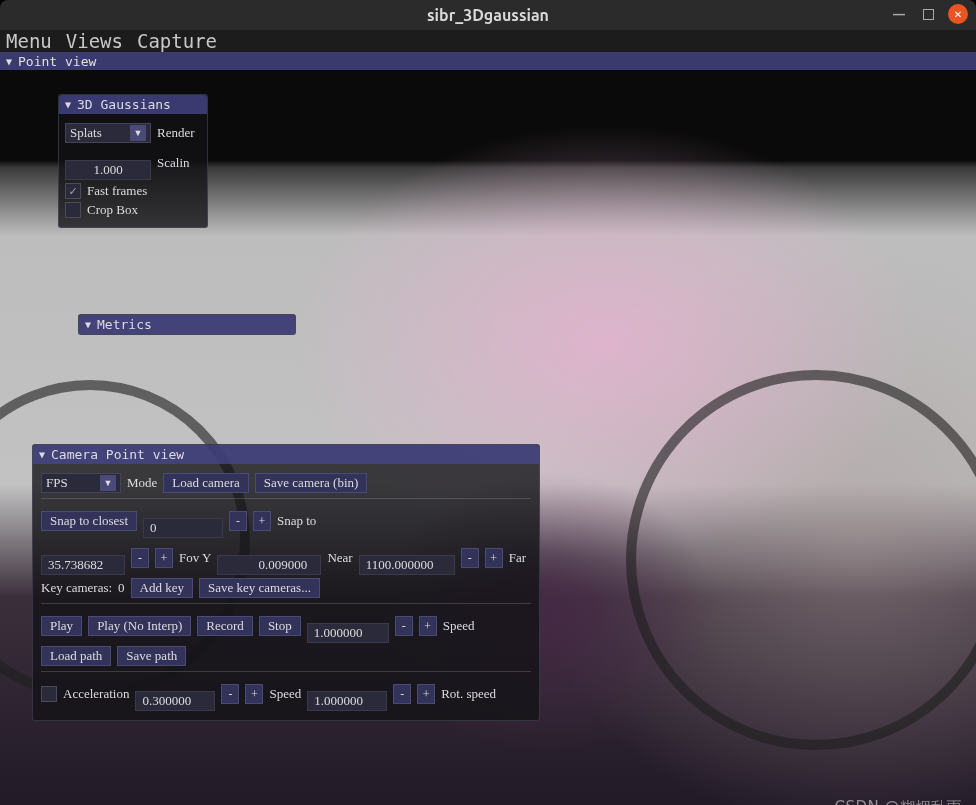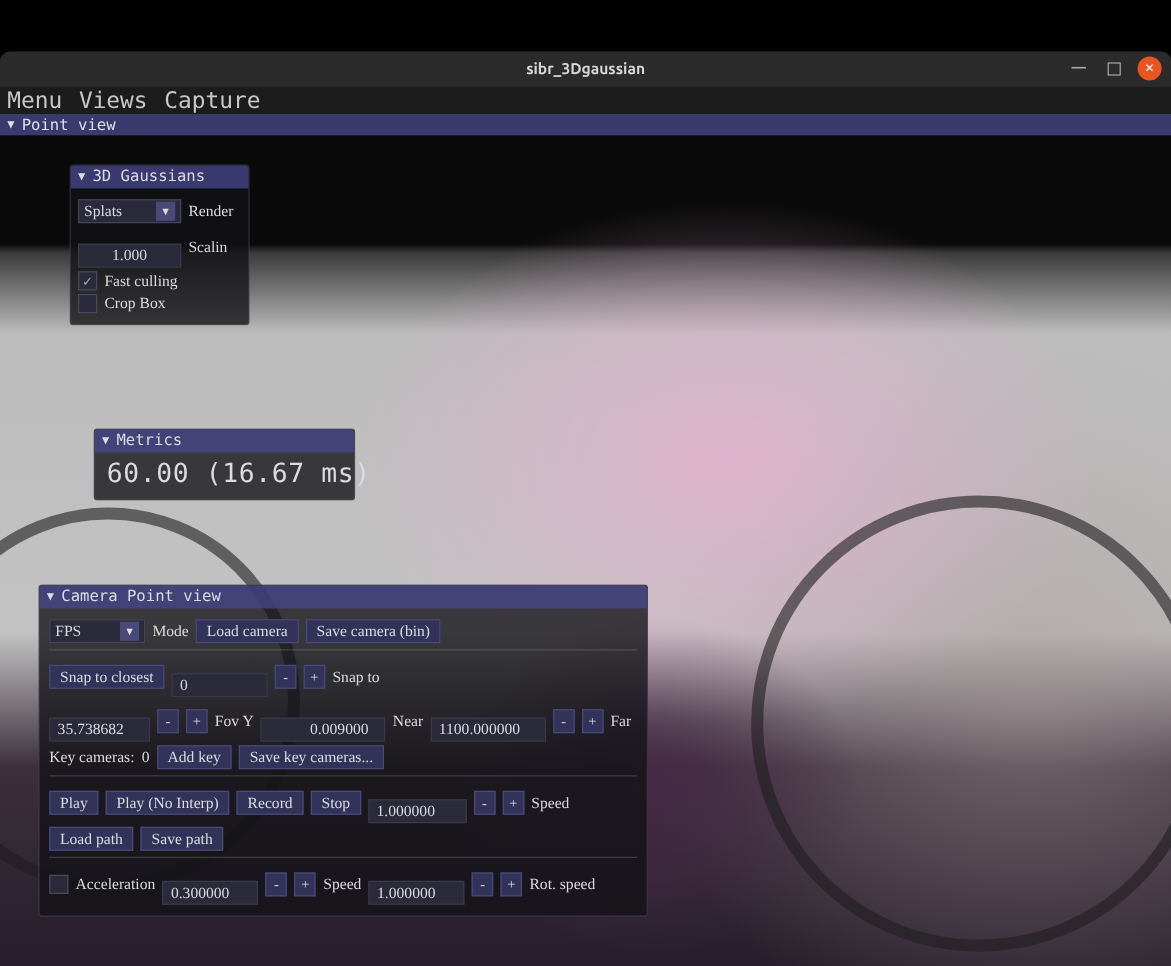--- a/index.html
+++ b/index.html
@@ -21,23 +21,22 @@
     height: 30px;
     background: #2b2b2b;
     border-top-left-radius: 8px;
     border-top-right-radius: 8px;
     display: flex;
     align-items: center;
     justify-content: center;
     position: relative;
     color: #d8d8d8;
     font-family: "Ubuntu", "DejaVu Sans", sans-serif;
-    font-size: 13px;
+    font-size: 16px;
     font-weight: bold;
-    margin-top: 43px;
   }
   .titlebar .controls {
     position: absolute;
     right: 8px;
     top: 4px;
     display: flex;
     gap: 14px;
     align-items: center;
   }
   .titlebar .ctl { width: 20px; height: 20px; border-radius: 50%; display:flex;align-items:center;justify-content:center; font-size:12px;}
@@ -209,37 +208,33 @@
         <span style="overflow:hidden;">Render</span>
       </div>
       <div class="row">
         <div class="numbox center" style="width:86px;">
           <span>1.000</span>
         </div>
         <span style="overflow:hidden;">Scalin</span>
       </div>
       <div class="row">
         <div class="chk">✓</div>
-        <span>Fast culling</span>
+        <span>Fast frames</span>
       </div>
       <div class="row">
         <div class="chk"></div>
         <span>Crop Box</span>
       </div>
     </div>
   </div>
 
   <div class="panel" style="left:78px; top:244px; width:218px;">
     <div class="header">
       <span class="tri">▼</span>
       <span>Metrics</span>
-    </div>
-    <div class="metrics-text">
-      <span>60.00</span>
-      <span>(16.67 ms)</span>
     </div>
   </div>
 
   <div class="panel" style="left:32px; top:374px; width:508px;">
     <div class="header">
       <span class="tri">▼</span>
       <span>Camera Point view</span>
     </div>
     <div class="body">
 

